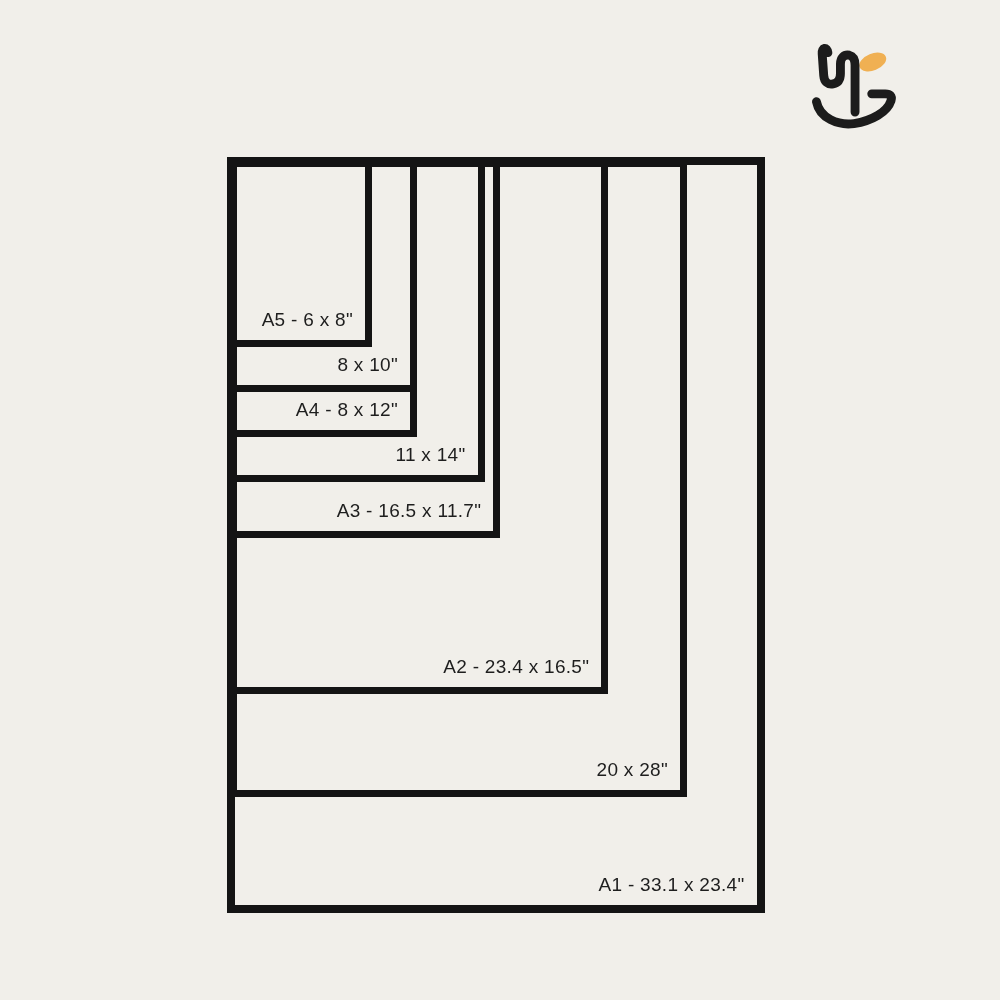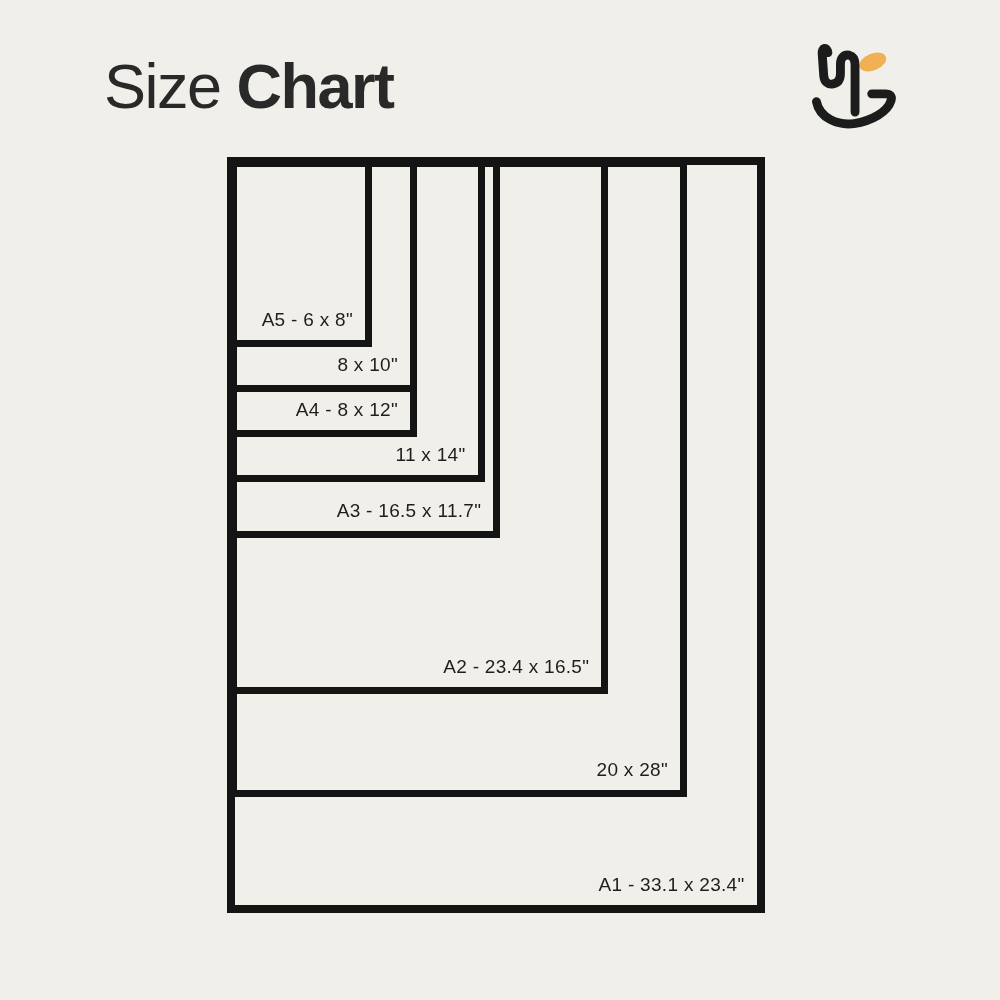--- a/index.html
+++ b/index.html
@@ -50,23 +50,20 @@
     letter-spacing: 0.3px;
     color: #1e1e1e;
     white-space: nowrap;
   }
 </style>
 </head>
 <body>
 
 <div class="page">
 
-  <div class="title">
-    <span class="regular">Size</span><span>&nbsp;</span><span class="bold">Chart</span>
-  </div>
 
   <svg class="logo" viewBox="0 0 92 88" aria-hidden="true">
     <ellipse cx="64" cy="21" rx="13.5" ry="8" transform="rotate(-22 64 21)" fill="#f0b053"></ellipse>
     <path d="M 21,12 C 20,6 15,7 15.5,13 L 17,34 C 17.5,40 21,43 26,42 C 31,41 33,37 33,32 L 33,23 C 33,17 36.5,13.5 41.5,14.5 C 45.5,15.5 47,19 47,24 L 47,69" fill="none" stroke-width="8.5" stroke-linecap="round" stroke-linejoin="round" stroke="#1c1c1c"></path>
     <path d="M 10,59 C 13,75 31,82 46,80 C 63,77.5 78,69 81.5,58 C 82.8,53.5 80.5,51.5 76,51.5 L 63,51.5" fill="none" stroke-width="8.5" stroke-linecap="round" stroke-linejoin="round" stroke="#1c1c1c"></path>
   </svg>
 
   <div class="chart" id="size-chart">
       <div class="size-rect" style="left: 227px; top: 157px; width: 537.5px; height: 755.75px; border-width: 8px; border-color: rgb(20, 20, 20);">
         <span class="size-label">A1 - 33.1 x 23.4"</span>

